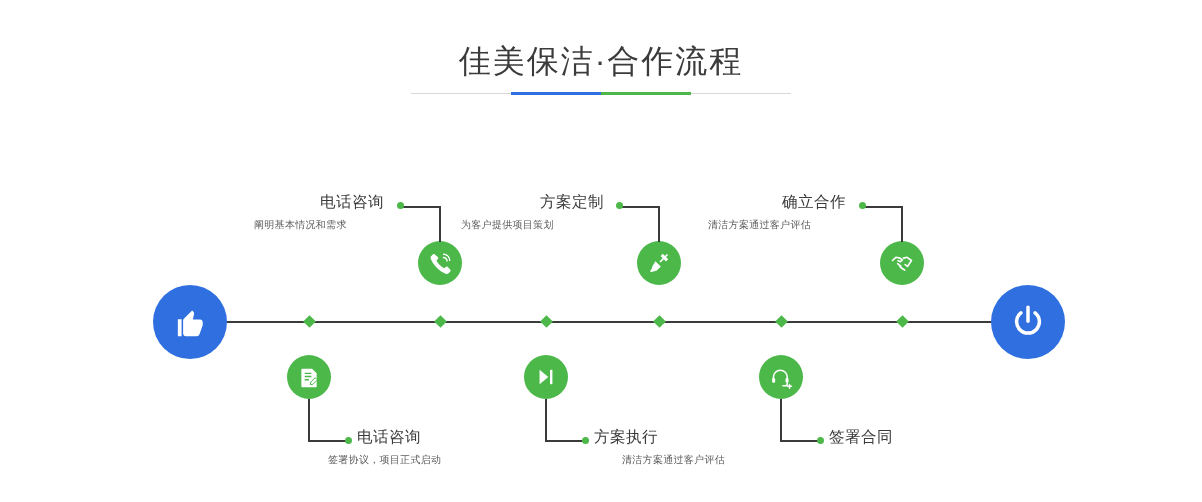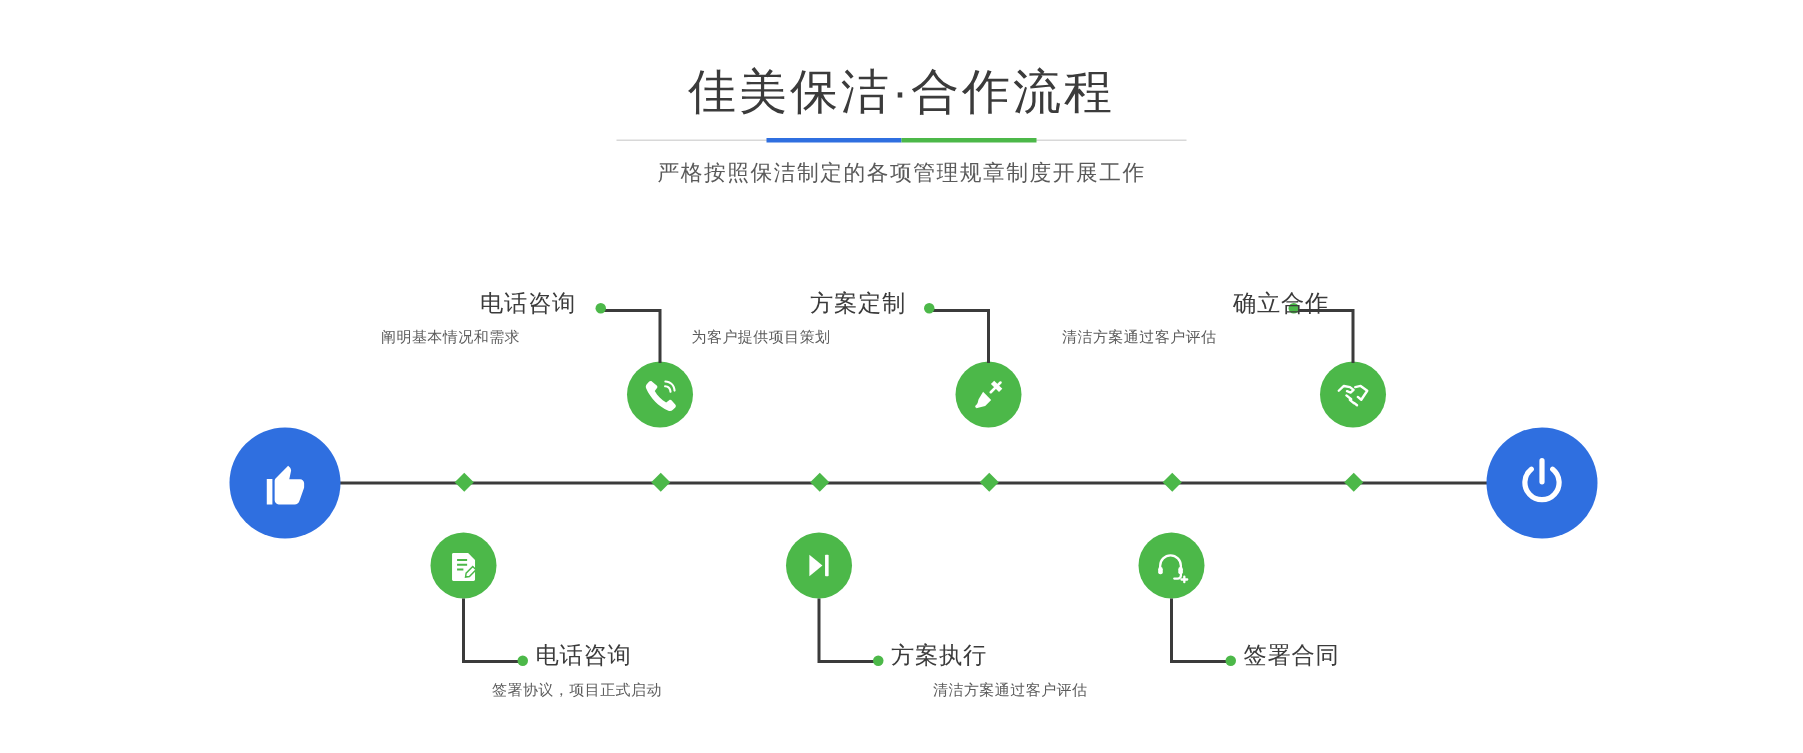--- a/index.html
+++ b/index.html
@@ -145,21 +145,20 @@
 <body>
 
 <div id="stage">
 
   <div class="title">佳美保洁·合作流程</div>
   <div class="rule-wrap">
     <div class="rule-base"></div>
     <div class="rule-blue"></div>
     <div class="rule-green"></div>
   </div>
-  <div class="subtitle">严格按照保洁制定的各项管理规章制度开展工作</div>
 
   <div class="axis"></div>
 
   <div class="endpoint start">
     <span>
       <svg width="36" height="36" viewBox="0 0 24 24" fill="#ffffff">
         <path d="M9.2 21.5h7.1c1 0 1.8-.6 2.1-1.5l2-5.7c.1-.2.1-.4.1-.6v-1.6c0-1-.8-1.8-1.8-1.8h-4.8l.8-3.7v-.3c0-.4-.2-.8-.4-1.1l-.9-.9-5.5 5.6c-.3.3-.5.8-.5 1.3v8.5c0 1 .8 1.8 1.8 1.8zM3.9 10.2h2.5v11.3H3.9z"></path>
       </svg>
     </span>
   </div>
@@ -242,21 +241,21 @@
       <svg width="24" height="24" viewBox="0 0 24 24" fill="none" stroke="#ffffff" stroke-width="1.6" stroke-linejoin="round" stroke-linecap="round">
         <path d="M2.5 9.5l3.4-3.2 4.1.8 2.4 1.8-2 1.8-2.4-.9"></path>
         <path d="M13.5 7.1l3.6-.8 4.4 3.2-4 6-2.3-1.9"></path>
         <path d="M7.6 12.6l3.2 2.6M9.9 15.6l2.6 2.2M12.7 17.6l2 1.6"></path>
       </svg>
     </span>
   </div>
   <div class="vline" style="left:901px; top:206px; height:36px;"></div>
   <div class="hline" style="left:862px; top:206px; width:40px;"></div>
   <div class="dot" style="left:859px; top:202px;"></div>
-  <div class="lbl-main" style="left:782px; top:192px;margin-left:40px;">确立合作</div>
+  <div class="lbl-main" style="left:782px; top:192px;">确立合作</div>
   <div class="lbl-sub" style="left:708px; top:218px;">清洁方案通过客户评估</div>
 
   <div class="diamond" style="left:777px;"></div>
   <div class="step-icon" style="left:759px; top:355px;">
     <span>
       <svg width="23" height="23" viewBox="0 0 24 24" fill="none" stroke="#ffffff" stroke-width="1.6" stroke-linecap="round">
         <path d="M3.6 13.2v-1.6a7.2 7.2 0 0 1 14.4 0v1.6"></path>
         <rect x="2.2" y="12.6" width="3.2" height="5" rx="1.4" fill="#ffffff" stroke="none"></rect>
         <rect x="16.2" y="12.6" width="3.2" height="5" rx="1.4" fill="#ffffff" stroke="none"></rect>
         <path d="M18 17.8v.6c0 1.2-1 2.2-2.2 2.2h-2.4"></path>

